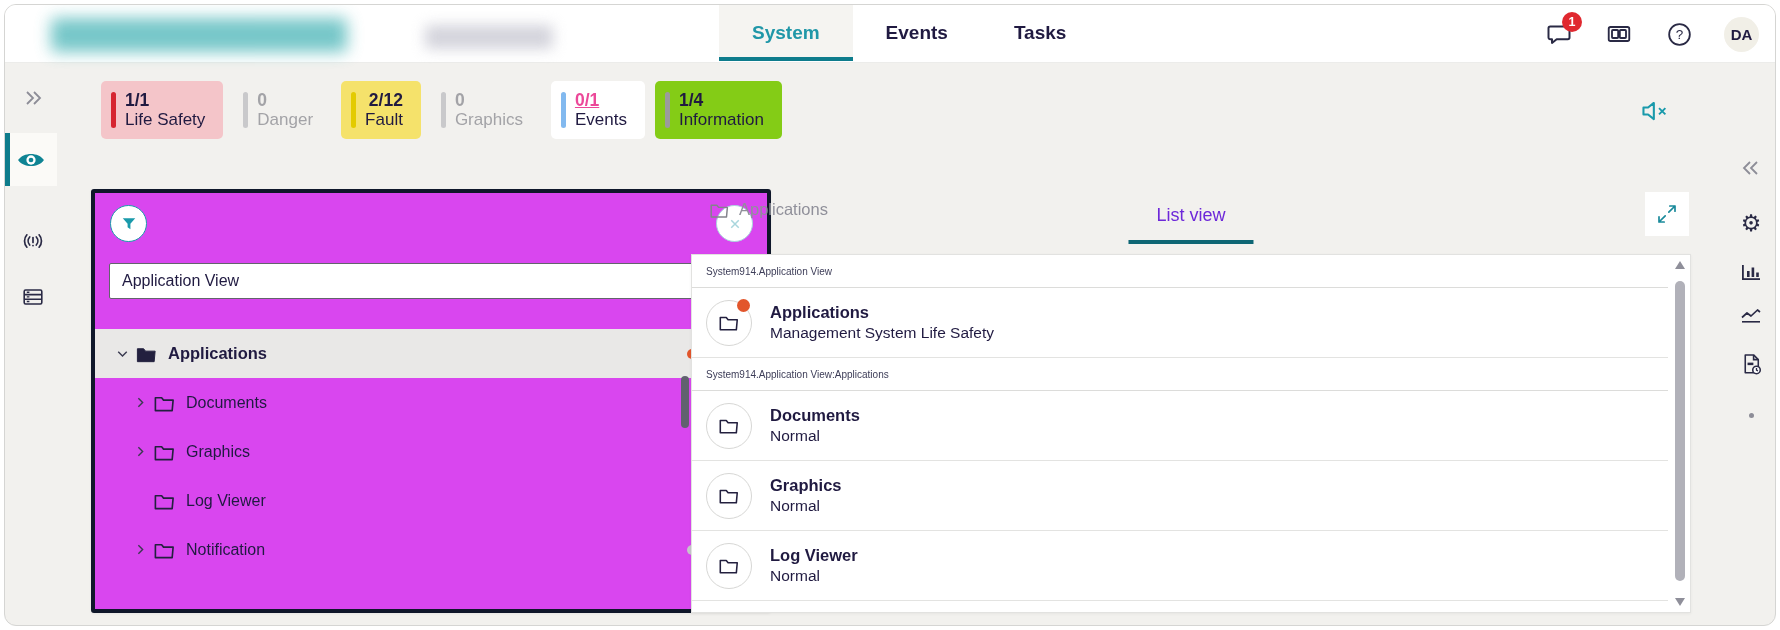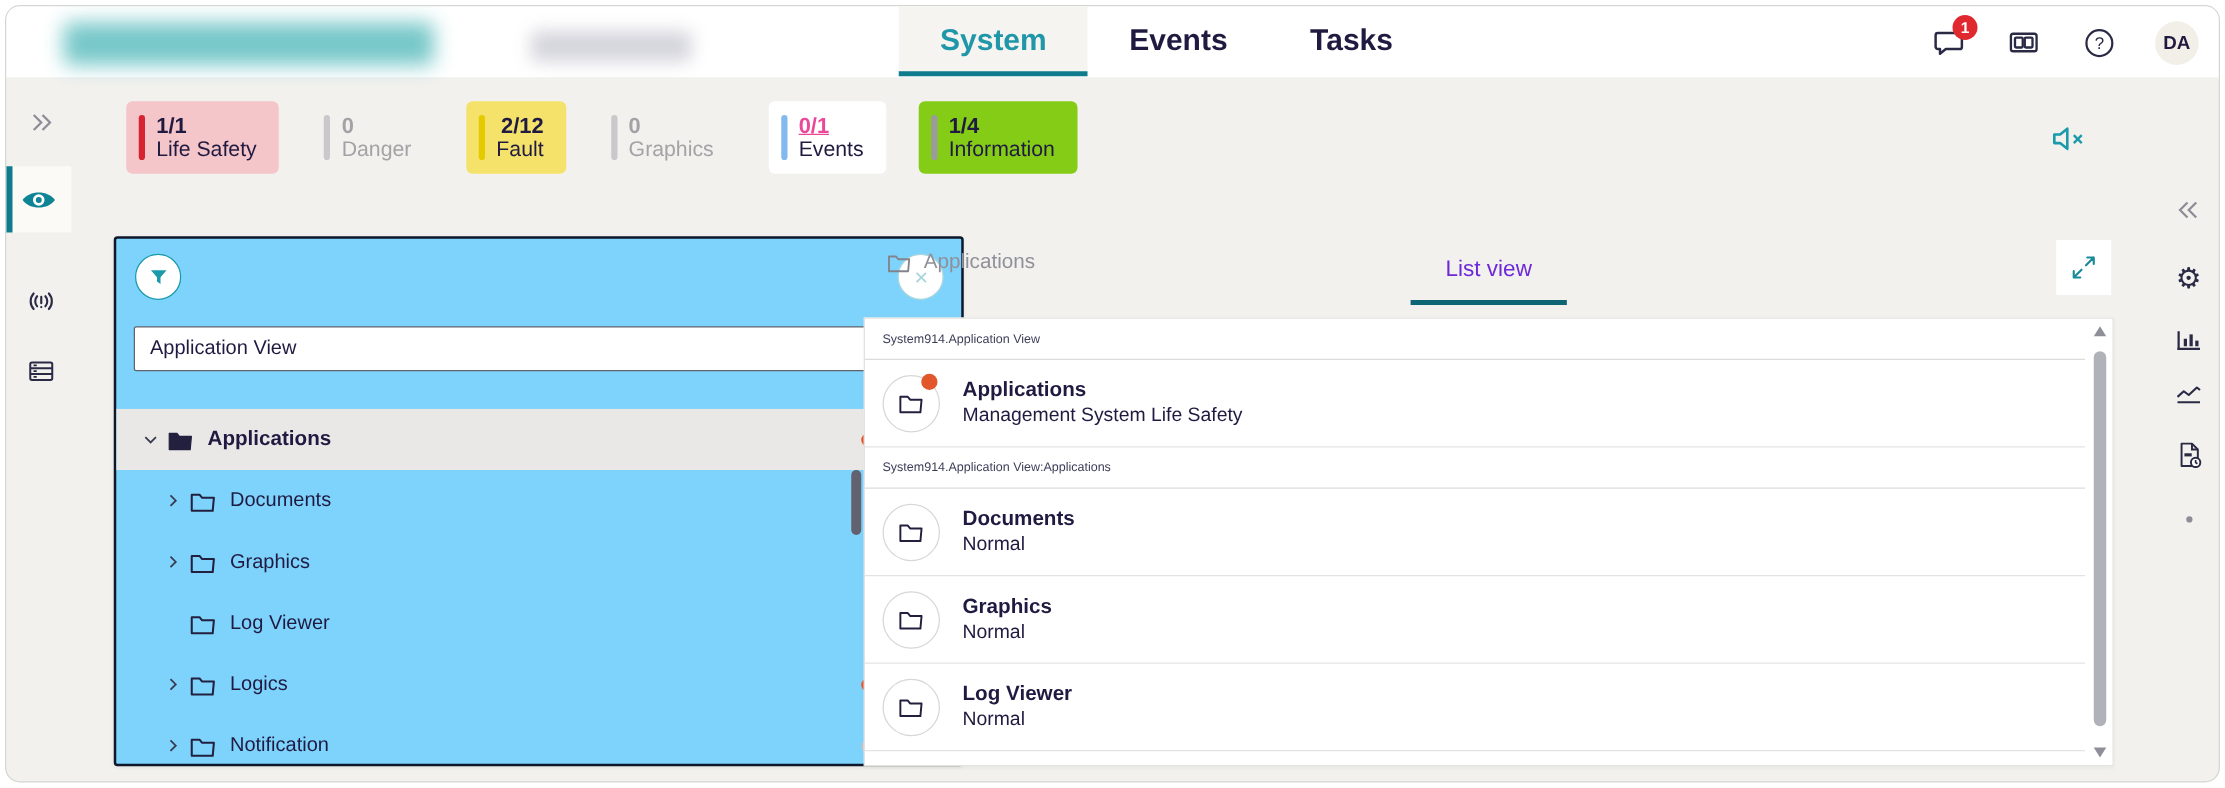--- a/index.html
+++ b/index.html
@@ -10,54 +10,54 @@
             border:1px solid #d5d5d3; border-radius:12px; background:#f2f1ee; overflow:hidden; }
 
   
   .header { position:absolute; left:0; top:0; width:100%; height:58px; background:#fff;
             border-bottom:1px solid #ececea; }
   .logo-blur-teal { position:absolute; left:46px; top:13px; width:296px; height:34px;
             background:#5ebdbf; filter:blur(8px); border-radius:4px; opacity:.85; }
   .logo-blur-gray { position:absolute; left:420px; top:20px; width:128px; height:24px;
             background:#cfcfd8; filter:blur(7px); border-radius:4px; opacity:.9; }
   .tabs { position:absolute; left:714px; top:0; height:58px; display:flex; }
-  .tab { height:56px; display:flex; align-items:center; padding:0 33px; font-size:24px;
+  .tab { height:56px; display:flex; align-items:center; padding:0 33px; font-size:19px;
          font-weight:bold; color:#201a41; position:relative; cursor:pointer; }
   .tab.active { color:#2097a8; background:#f5f4f1; }
   .tab.active::after { content:""; position:absolute; left:0; right:0; bottom:0; height:4px; background:#0e7c8c; }
   .hdr-icons { position:absolute; right:16px; top:0; height:58px; display:flex; align-items:center; gap:30px; }
   .hicon { position:relative; width:30px; height:30px; display:flex; align-items:center; justify-content:center; cursor:pointer; }
   .chat-badge { position:absolute; right:-8px; top:-7px; min-width:20px; height:20px; border-radius:10px;
                 background:#e0282f; color:#fff; font-size:12.5px; font-weight:bold;
                 display:flex; align-items:center; justify-content:center; padding:0 5px; }
   .avatar { width:35px; height:35px; border-radius:50%; background:#f1efe7; display:flex; align-items:center;
             justify-content:center; font-size:15px; font-weight:bold; color:#201a41; cursor:pointer; }
 
   
-  .statusbar { position:absolute; left:96px; top:76px; display:flex; gap:26px; }
+  .statusbar { position:absolute; left:96px; top:76px; display:flex; gap:10px; }
   .badge { display:flex; align-items:center; height:58px; border-radius:5px; padding:0 18px 0 10px; cursor:pointer; }
   .badge-bar { width:5px; height:36px; border-radius:2.5px; margin-right:9px; flex:none; }
   .badge-texts { display:flex; flex-direction:column; line-height:1.18; }
   .badge-count { font-size:17.5px; font-weight:bold; }
   .badge-label { font-size:17px; }
   .mute-btn { position:absolute; left:1633px; top:90px; width:34px; height:32px; display:flex;
               align-items:center; justify-content:center; cursor:pointer; background:none; border:none; }
 
   
   .rail { position:absolute; top:58px; bottom:0; display:flex; flex-direction:column; align-items:center; }
   .rail-left { left:0; width:56px; }
   .rail-right { right:0; width:48px; }
   .ricon { width:100%; display:flex; align-items:center; justify-content:center; cursor:pointer; position:absolute; height:40px; }
   .eye-tile { position:absolute; left:0; top:70px; width:52px; height:53px; background:#fbfaf7;
               display:flex; align-items:center; justify-content:center; cursor:pointer; }
   .eye-tile::before { content:""; position:absolute; left:0; top:0; bottom:0; width:5px; background:#0e7c8c; }
 
   
-  .tree-panel { position:absolute; left:86px; top:184px; width:680px; height:424px; background:#7dd3fc;
-                border:2px solid #0f172a; border-radius:3px; box-shadow:0 1px 3px rgba(0,0,0,.05); }
+  .tree-panel { position:absolute; left:86px; top:184px; width:680px; height:424px; background:#d946ef;
+                border:4px solid #0f172a; border-radius:3px; box-shadow:0 1px 3px rgba(0,0,0,.05); }
   .circle-btn { position:absolute; top:12px; width:37px; height:37px; border-radius:50%; background:#fff;
                 display:flex; align-items:center; justify-content:center; cursor:pointer; }
   .filter-btn { left:15px; border:1.6px solid #1a9aab; }
   .clear-btn  { right:14px; border:1.6px solid #a9d6dd; }
   .view-select { position:absolute; left:14px; right:13px; top:70px; height:36px; border:1px solid #63636d;
                  border-radius:2px; background:#fff; display:flex; align-items:center; padding:0 12px;
                  font-size:16px; color:#201a41; cursor:pointer; }
   .view-select .chev { margin-left:auto; }
   .tree-rows { position:absolute; left:0; right:22px; top:136px; bottom:0; overflow:hidden; }
   .tree-row { position:relative; height:49px; display:flex; align-items:center; font-size:16px; cursor:pointer; }
@@ -363,39 +363,20 @@
           </span>
     <span class="tr-label">Log Viewer</span>
 
     <span class="kebab">
             <i></i>
             <i></i>
             <i></i>
           </span>
   </div>
 
-  <div class="tree-row lvl1">
-    <span class="tr-chevron">
-            <svg width="17" height="17" viewBox="0 0 24 24" fill="none" stroke="#3a3a50" stroke-width="2">
-              <path d="M9 6l6 6-6 6"></path>
-            </svg>
-          </span>
-    <span class="tr-folder">
-            <svg width="23" height="20" viewBox="0 0 24 20" fill="none" stroke="#23203f" stroke-width="1.7" stroke-linejoin="round">
-              <path d="M2.5 4.5h6.5l2 2.5H21l-1 11H2.5v-13.5z"></path>
-            </svg>
-          </span>
-    <span class="tr-label">Logics</span>
-    <span class="tr-dot" style="background: rgb(226, 86, 44);"></span>
-    <span class="kebab">
-            <i></i>
-            <i></i>
-            <i></i>
-          </span>
-  </div>
 
   <div class="tree-row lvl1">
     <span class="tr-chevron">
             <svg width="17" height="17" viewBox="0 0 24 24" fill="none" stroke="#3a3a50" stroke-width="2">
               <path d="M9 6l6 6-6 6"></path>
             </svg>
           </span>
     <span class="tr-folder">
             <svg width="23" height="20" viewBox="0 0 24 20" fill="none" stroke="#23203f" stroke-width="1.7" stroke-linejoin="round">
               <path d="M2.5 4.5h6.5l2 2.5H21l-1 11H2.5v-13.5z"></path>

